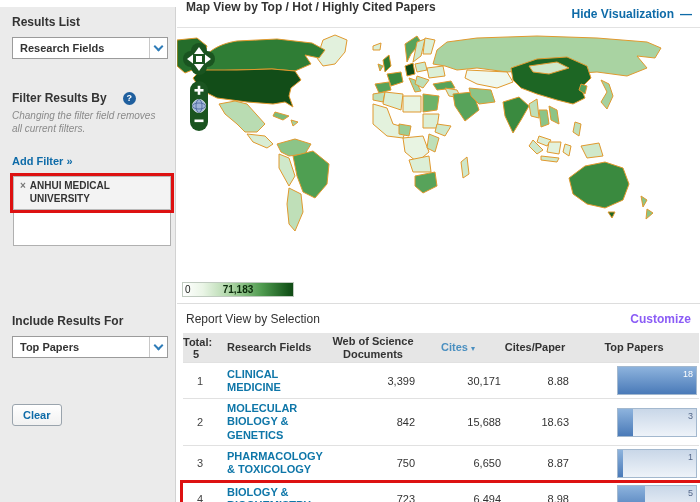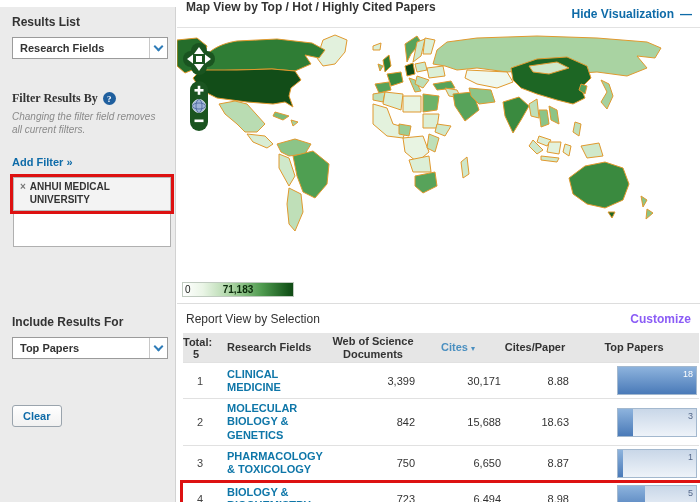--- a/index.html
+++ b/index.html
@@ -9,21 +9,21 @@
 
   
   .sidebar { position:absolute; left:0; top:7px; width:176px; height:502px;
     background:#ebebeb; border-right:1px solid #d2d2d2; padding:8px 0 0 12px; }
   .side-h { font-size:12px; font-weight:bold; color:#333; }
   .dropdown { margin-top:8px; width:156px; height:22px; background:#fff;
     border:1px solid #9b9b9b; display:flex; align-items:center; cursor:pointer; }
   .dropdown .dval { flex:1; font-size:11px; font-weight:bold; color:#333; padding-left:7px; }
   .chev { width:18px; height:100%; display:flex; align-items:center; justify-content:center; border-left:1px solid #c8c8c8; }
   .chev i { display:block; width:7px; height:7px; border-right:2px solid #2e7cb8; border-bottom:2px solid #2e7cb8; transform:rotate(45deg); margin-top:-3px; }
-  .filter-head { margin-top:32px; display:flex; align-items:center; gap:5px;font-family:Liberation Serif, serif; }
+  .filter-head { margin-top:32px; display:flex; align-items:center; gap:16px; }
   .qmark { width:13px; height:13px; border-radius:50%; background:#1f5f9e; color:#fff;
     font-size:9px; font-weight:bold; display:flex; align-items:center; justify-content:center; cursor:pointer; }
   .note { margin-top:5px; width:150px; font-size:10px; font-style:italic; color:#8a8a8a; line-height:1.25; }
   .addfilter { display:inline-block; margin-top:20px; font-size:11px; font-weight:bold; color:#0e6ba8; }
   .redbox-filter { margin-top:4px; margin-left:-2px; width:164px; border:3px solid #dd1111; }
   .filter-item { background:#f3f3f3; border:1px solid #b9b9b9; padding:3px 4px 4px 6px;
     font-size:10px; font-weight:bold; color:#333; line-height:1.25; display:flex; gap:4px; }
   .filter-item .x { color:#777; font-size:10px; cursor:pointer; }
   .empty-box { margin-left:1px; width:158px; height:33px; background:#fff; border:1px solid #b0b0b0; border-top:none; }
   .include-h { margin-top:68px; }

